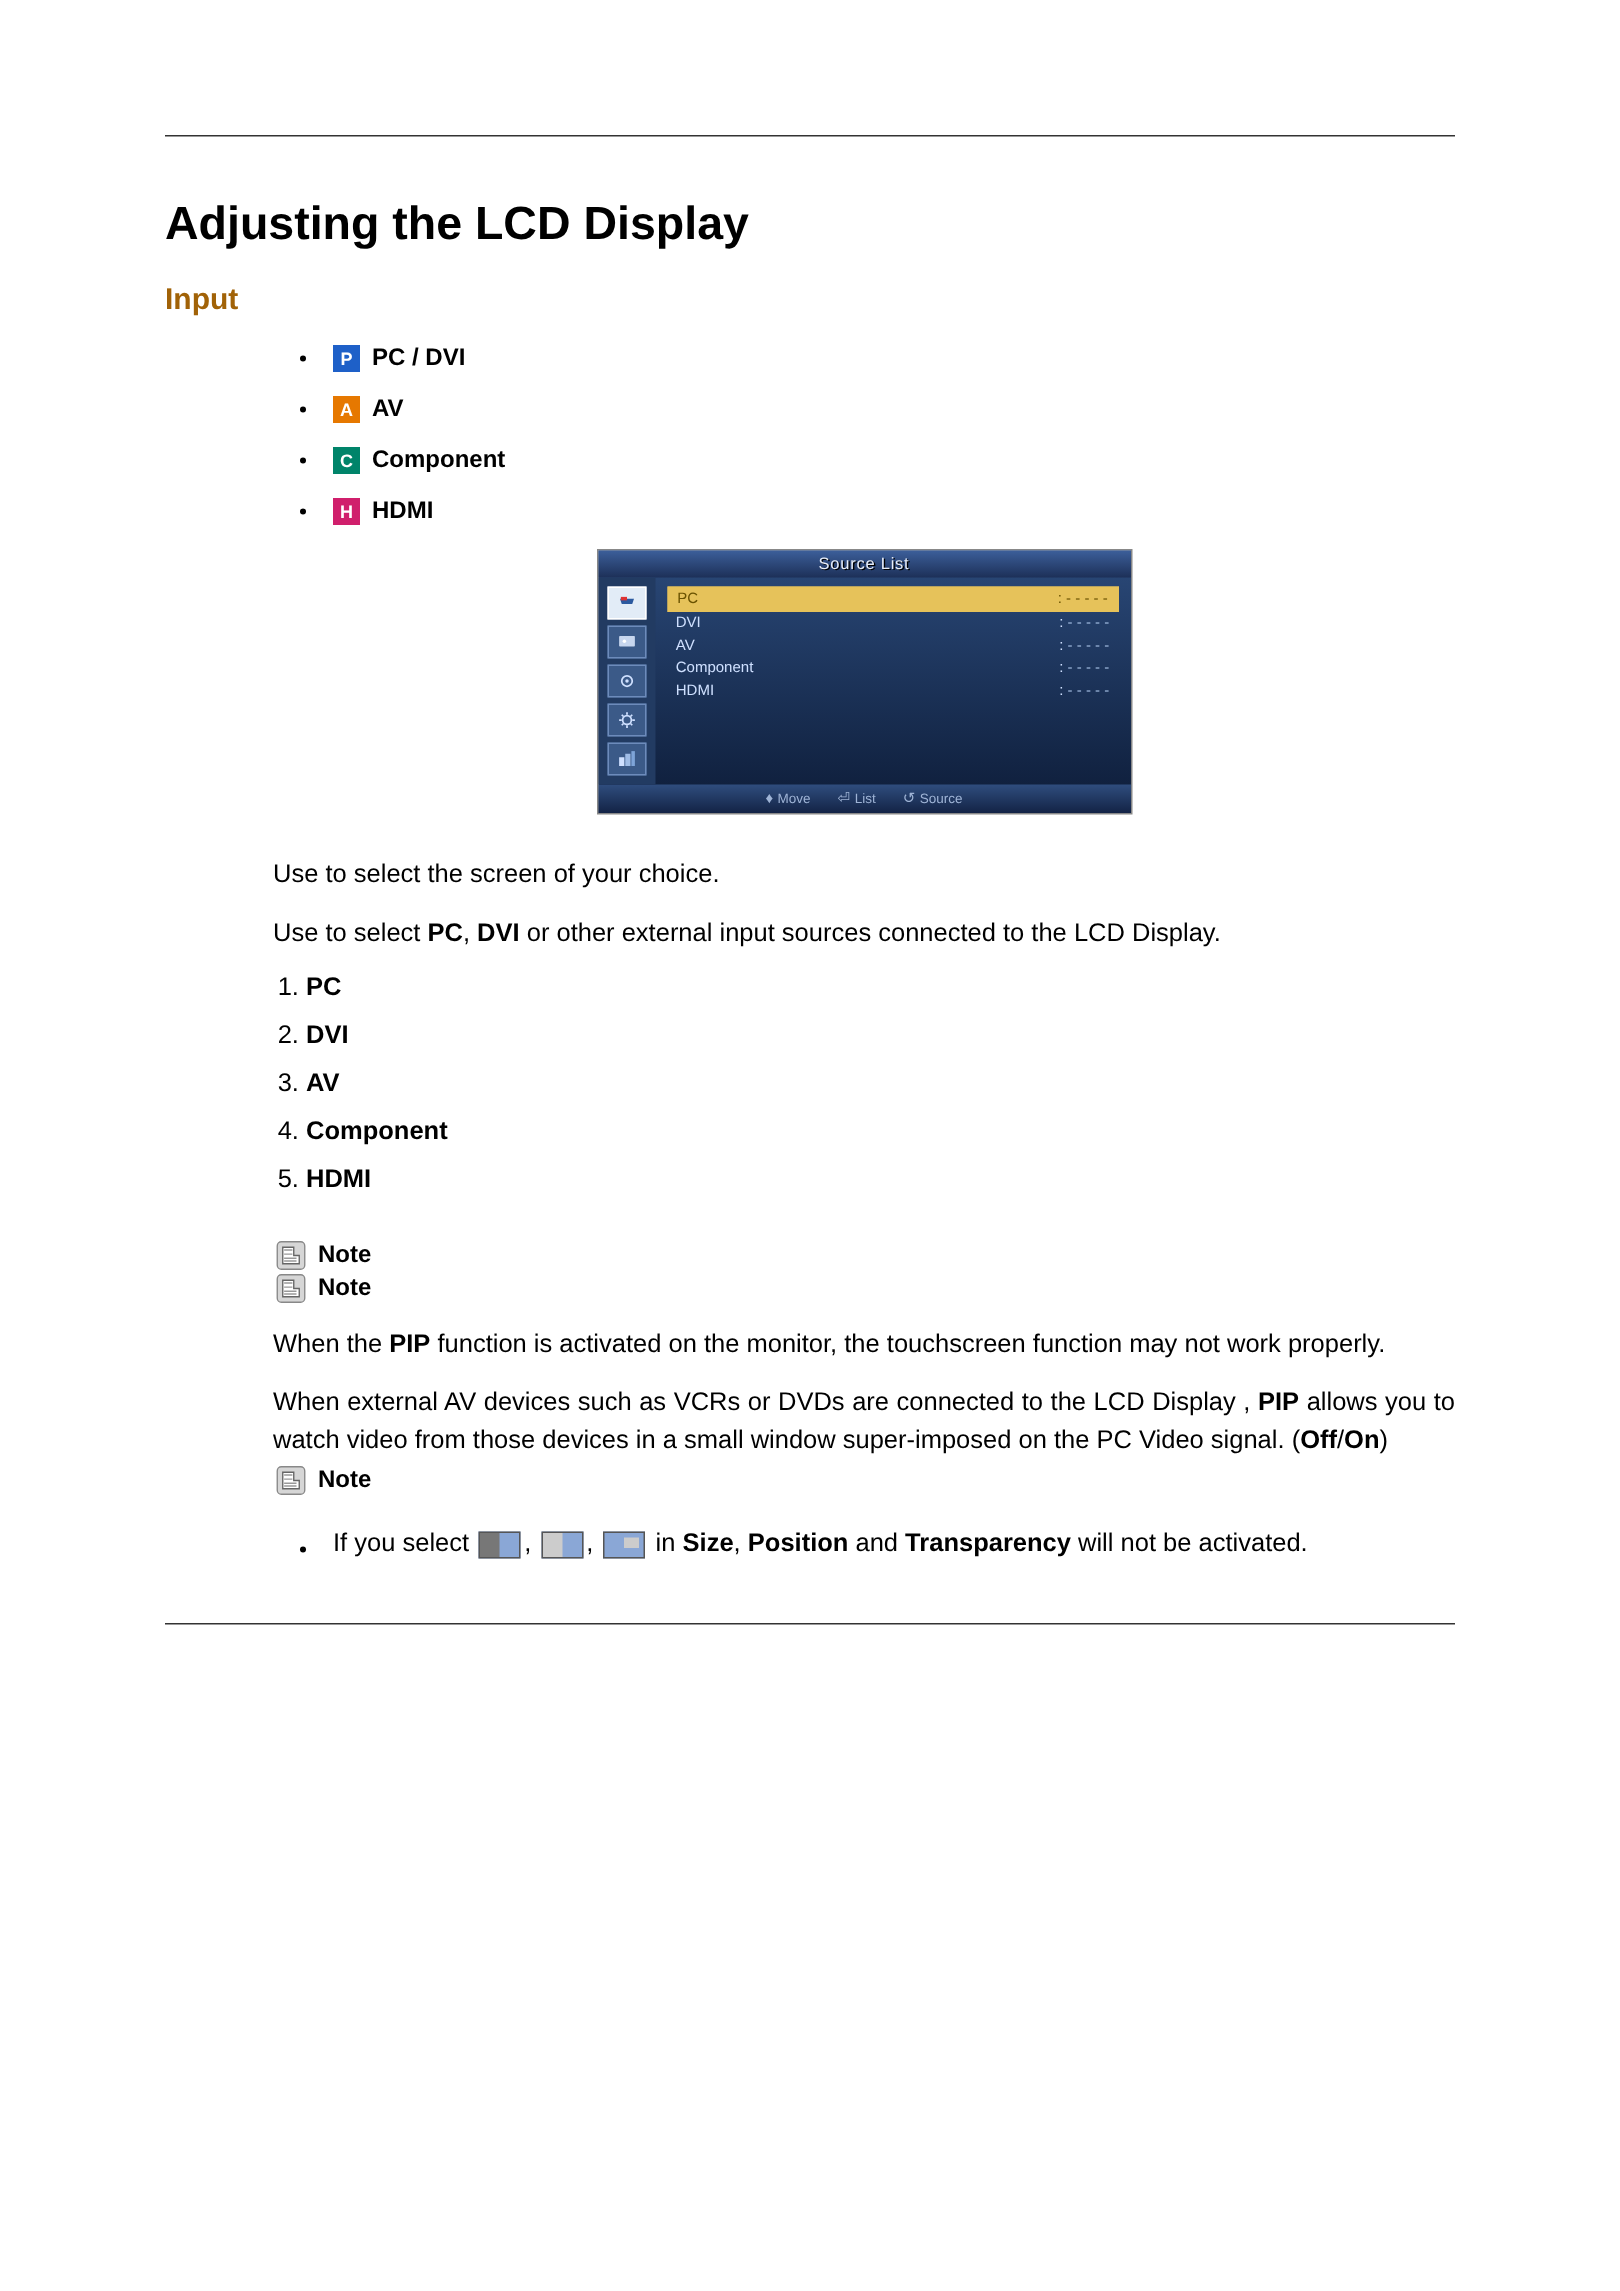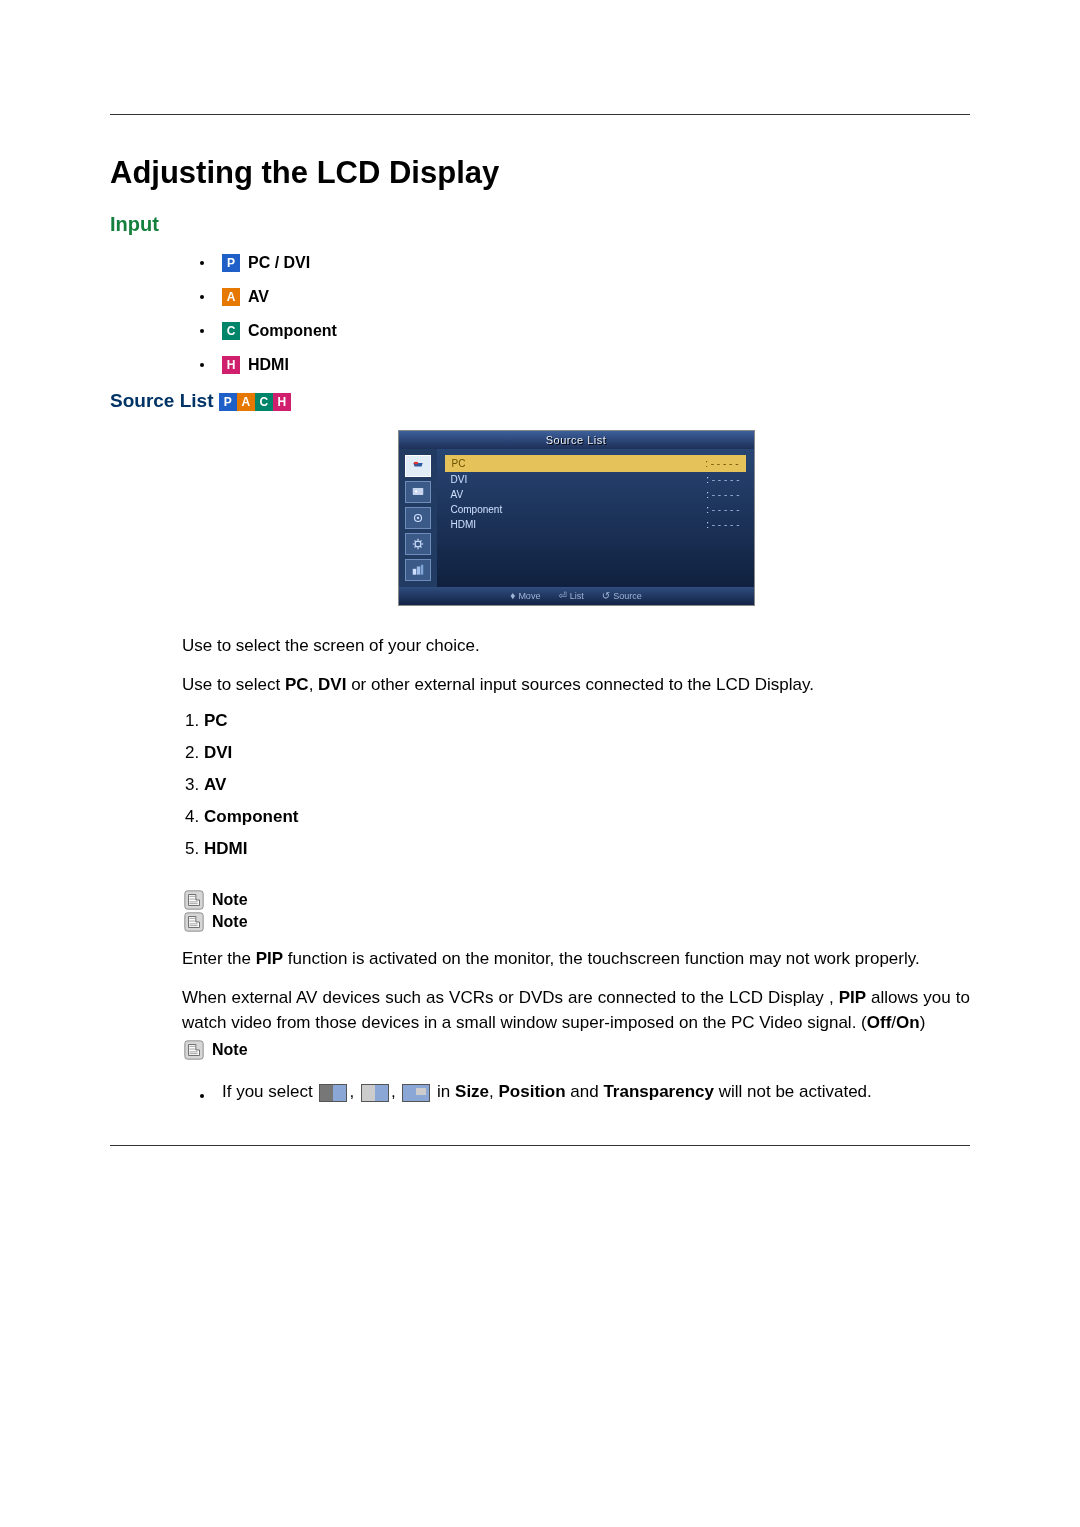--- a/index.html
+++ b/index.html
@@ -4,40 +4,40 @@
 <style>
   body {
     font-family: Arial, Helvetica, sans-serif;
     background: #fff;
     margin: 0;
     padding: 0;
     width: 1080px;
     color: #000;
   }
   .page {
-    padding: 114px 110px 90px 110px;
+    padding: 90px 110px 90px 110px;
     box-sizing: border-box;
   }
   .page > hr {
     border: none;
     border-top: 1px solid #333;
     margin: 0 0 40px 0;
   }
   .page > hr.bottom {
     margin: 40px 0 0 0;
   }
   h1 {
     font-size: 31px;
     font-weight: bold;
     margin: 0 0 22px 0;
   }
   h2 {
     font-size: 20px;
     font-weight: bold;
-    color: #15803d;
+    color: #a16207;
     margin: 10px 0 18px 0;
   }
   .indent1 {
     padding-left: 72px;
   }
   .indent2 {
     padding-left: 72px;
   }
   h3 {
     font-size: 19px;
@@ -262,26 +262,20 @@
       <span class="badge c">C</span>
       <span>Component</span>
     </div>
     <div class="mode-row">
       <span class="dot"></span>
       <span class="badge h">H</span>
       <span>HDMI</span>
     </div>
   </div>
 
-  <h3 class="section">
-    <span>Source List</span>
-    <span class="badges-inline">
-      <span class="badge p">P</span><span class="badge a">A</span><span class="badge c">C</span><span class="badge h">H</span>
-    </span>
-  </h3>
 
   <div class="indent2">
 
     <div class="osd">
       <div class="osd-title">Source List</div>
       <div class="osd-body">
         <div class="osd-left">
           <div class="osd-icon active">
             <svg viewBox="0 0 24 24" width="14" height="14">
                 <path fill="#2c5aa0" d="M4 7h16l-2 6H6z"></path>
@@ -386,21 +380,21 @@
         <svg viewBox="0 0 24 24" width="24" height="22">
             <rect x="2" y="2" width="20" height="20" rx="3" fill="#d6d6d6" stroke="#888"></rect>
             <path d="M6 6 L14 6 L14 12 L18 12 L18 18 L6 18 Z" fill="#fff" stroke="#666"></path>
             <path d="M7 8h6M7 11h6M7 14h9M7 16h9" stroke="#999" stroke-width="1"></path>
           </svg>
       </span>
       <span class="note-label">Note</span>
     </div>
 
     <p class="para justify">
-      <span>Enter the </span><b>PIP</b><span> function is activated on the monitor, the touchscreen function may not work properly.</span>
+      <span>When the </span><b>PIP</b><span> function is activated on the monitor, the touchscreen function may not work properly.</span>
     </p>
 
     <p class="para justify">
       <span>When external AV devices such as VCRs or DVDs are connected to the LCD Display , </span><b>PIP</b><span> allows you to watch video from those devices in a small window super-imposed on the PC Video signal. (</span><b>Off</b><span>/</span><b>On</b><span>)</span>
     </p>
 
     <div class="note-row" style="margin-top:-10px">
       <span class="note-icon">
         <svg viewBox="0 0 24 24" width="24" height="22">
             <rect x="2" y="2" width="20" height="20" rx="3" fill="#d6d6d6" stroke="#888"></rect>

